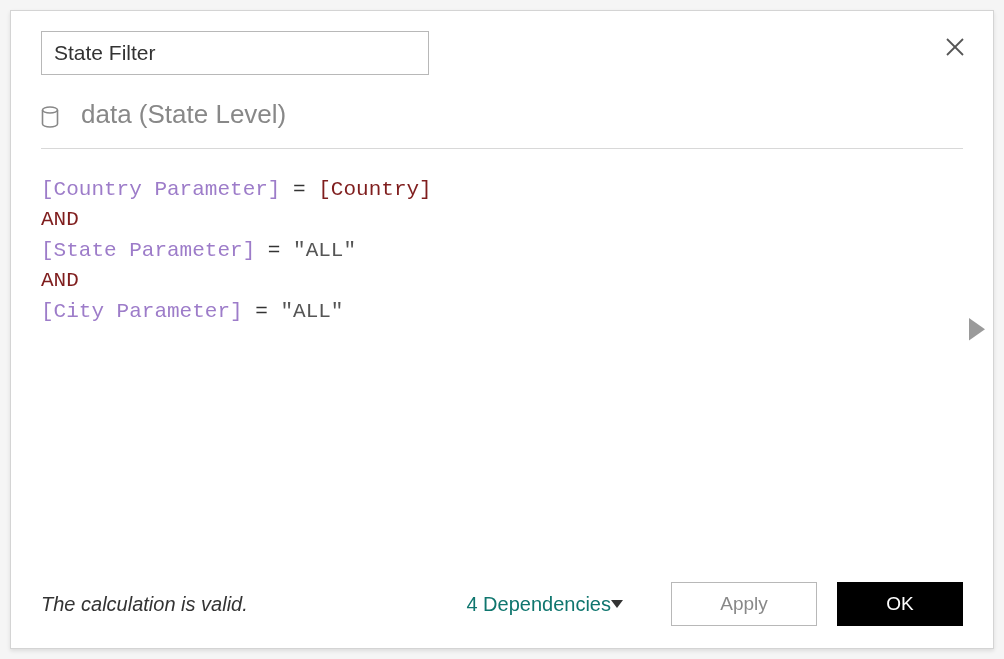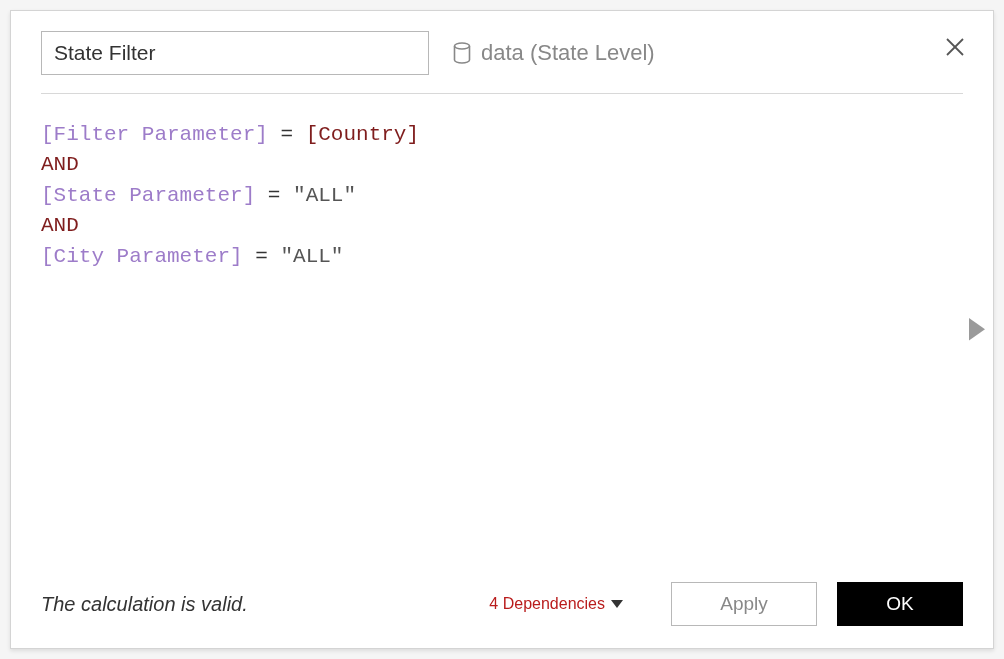--- a/index.html
+++ b/index.html
@@ -19,37 +19,38 @@
       border: 1px solid #d4d4d4;
       box-shadow: 0 2px 4px rgba(0,0,0,0.1);
       display: flex;
       flex-direction: column;
       position: relative;
     }
     .header {
       padding: 20px 30px 18px 30px;
       display: flex;
       gap: 24px;
+      flex-direction: column;
     }
     .name-input {
       width: 388px;
       height: 44px;
       border: 1px solid #b8b8b8;
       padding: 0 12px;
       font-size: 21px;
       color: #333333;
       font-family: inherit;
       outline: none;
     }
     .data-source {
       display: flex;
       align-items: center;
-      gap: 10px;
+      gap: 22px;
       color: #888888;
-      font-size: 22px;
+      font-size: 26px;
     }
     .db-icon {
       width: 18px;
       height: 22px;
       flex-shrink: 0;
     }
     .close-btn {
       position: absolute;
       right: 26px;
       top: 24px;
@@ -115,25 +116,25 @@
       padding: 16px 30px 22px 30px;
       gap: 20px;
     }
     .status-text {
       font-size: 20px;
       color: #333333;
       flex: 1;
       font-style: italic;
     }
     .dependencies {
-      font-size: 16px;
-      color: #b91c1c;
-      display: flex;
-      align-items: center;
-      gap: 6px;
+      font-size: 20px;
+      color: #0f766e;
+      display: flex;
+      align-items: center;
+      gap: 0;
       cursor: pointer;
       margin-right: 28px;
     }
     .dep-caret {
       width: 12px;
       height: 8px;
     }
     .btn {
       height: 44px;
       padding: 4px 30px;
@@ -171,21 +172,21 @@
     </div>
     <div class="close-btn">
       <svg viewBox="0 0 20 20" stroke="#555555" stroke-width="1.8">
         <line x1="2" y1="2" x2="18" y2="18"></line>
         <line x1="18" y1="2" x2="2" y2="18"></line>
       </svg>
     </div>
   </div>
   <div class="divider"></div>
   <div class="formula-area">
-    <div class="formula-line"><span class="tok-param">[Filter Parameter]</span><span class="tok-op"> = </span><span class="tok-field">[Country]</span></div>
+    <div class="formula-line"><span class="tok-param">[Country Parameter]</span><span class="tok-op"> = </span><span class="tok-field">[Country]</span></div>
     <div class="formula-line"><span class="tok-keyword">AND</span></div>
     <div class="formula-line"><span class="tok-param">[State Parameter]</span><span class="tok-op"> = </span><span class="tok-string">"ALL"</span></div>
     <div class="formula-line"><span class="tok-keyword">AND</span></div>
     <div class="formula-line"><span class="tok-param">[City Parameter]</span><span class="tok-op"> = </span><span class="tok-string">"ALL"</span></div>
   </div>
   <div class="expand-arrow">
     <svg viewBox="0 0 10 14" fill="#9a9a9a">
       <polygon points="0,0 10,7 0,14"></polygon>
     </svg>
   </div>

